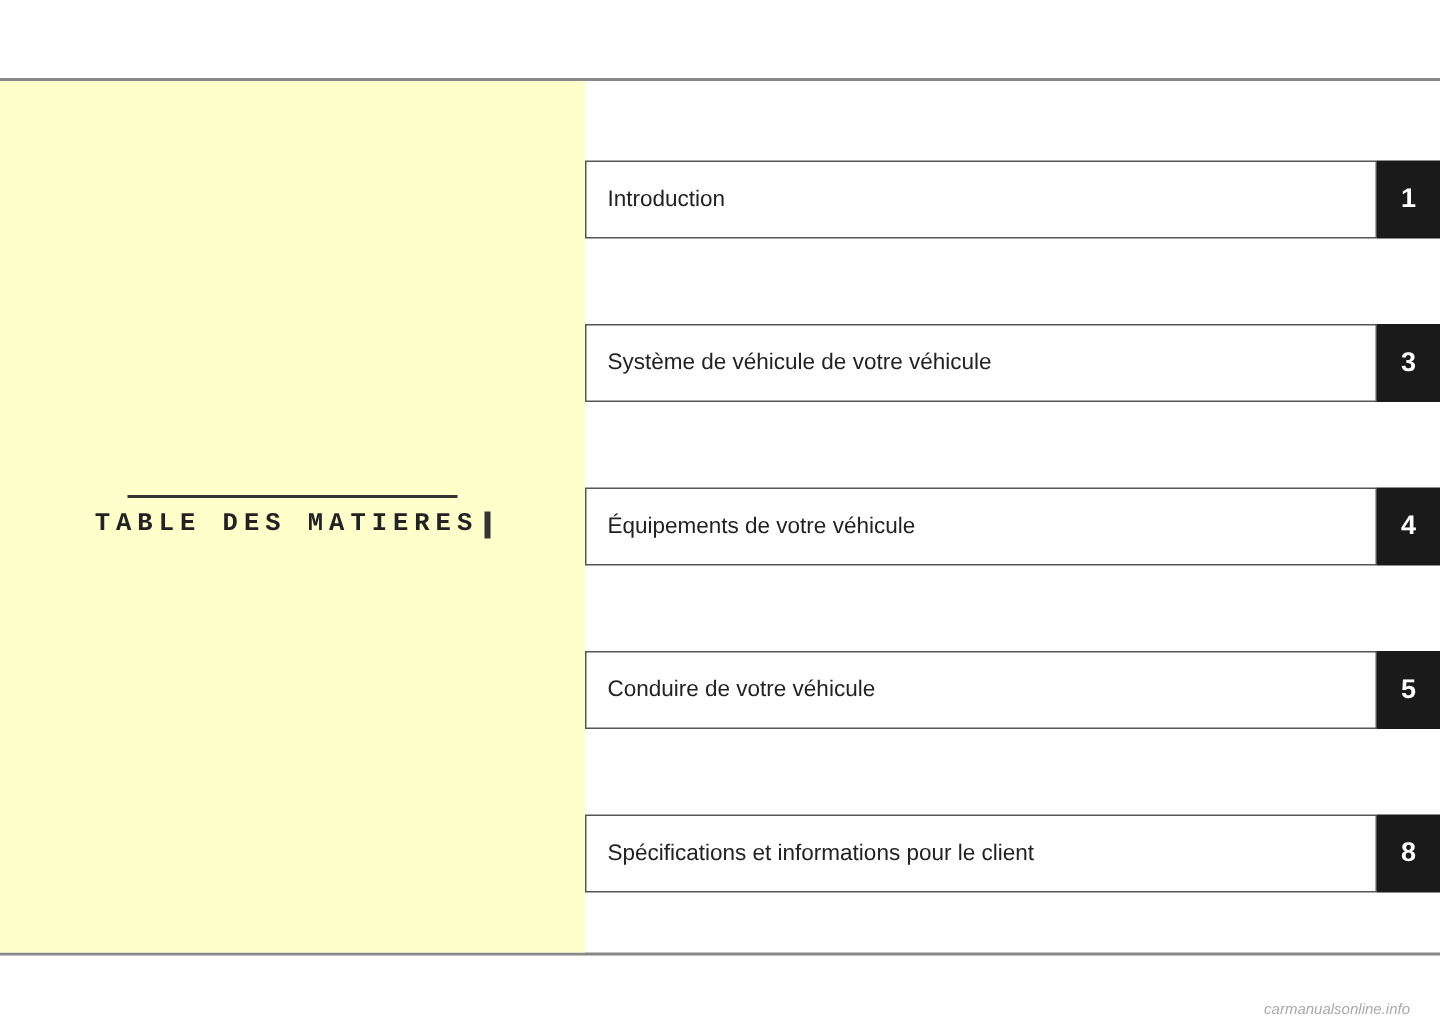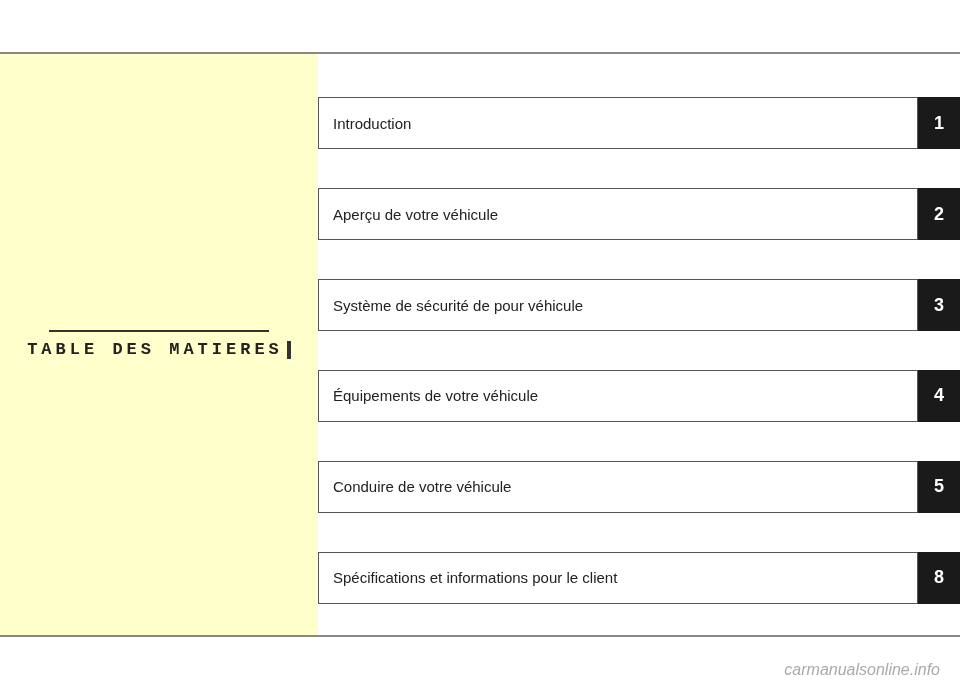--- a/index.html
+++ b/index.html
@@ -32,36 +32,36 @@
       left: 0;
       right: 0;
       height: 2px;
       background: #888;
     }
 
     .watermark {
       position: absolute;
       bottom: 10px;
       right: 20px;
-      font-size: 16px;
+      font-size: 10px;
       color: #aaa;
       font-style: italic;
     }
 
     .main-content {
       position: absolute;
       top: 54px;
       left: 0;
       right: 0;
       bottom: 54px;
       display: flex;
     }
 
     .left-panel {
-      width: 318px;
+      width: 390px;
       background: #ffffcc;
       display: flex;
       align-items: center;
       justify-content: center;
       position: relative;
     }
 
     .title-block {
       text-align: center;
     }
@@ -153,25 +153,21 @@
       </div>
     </div>
   </div>
 
   <div class="right-panel" id="menu-container">
   <div class="menu-row">
         <div class="menu-label">Introduction</div>
         <div class="menu-number">1</div>
       </div>
       <div class="menu-row">
-        <div class="menu-label">Aperçu de votre véhicule</div>
-        <div class="menu-number">2</div>
-      </div>
-      <div class="menu-row">
-        <div class="menu-label">Système de sécurité de pour véhicule</div>
+        <div class="menu-label">Système de véhicule de votre véhicule</div>
         <div class="menu-number">3</div>
       </div>
       <div class="menu-row">
         <div class="menu-label">Équipements de votre véhicule</div>
         <div class="menu-number">4</div>
       </div>
       <div class="menu-row">
         <div class="menu-label">Conduire de votre véhicule</div>
         <div class="menu-number">5</div>
       </div>

